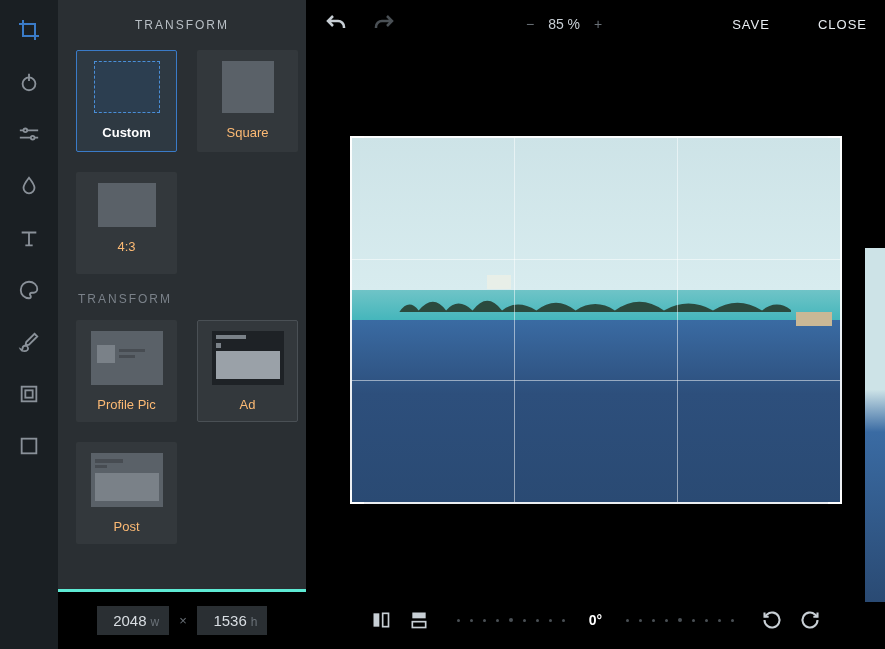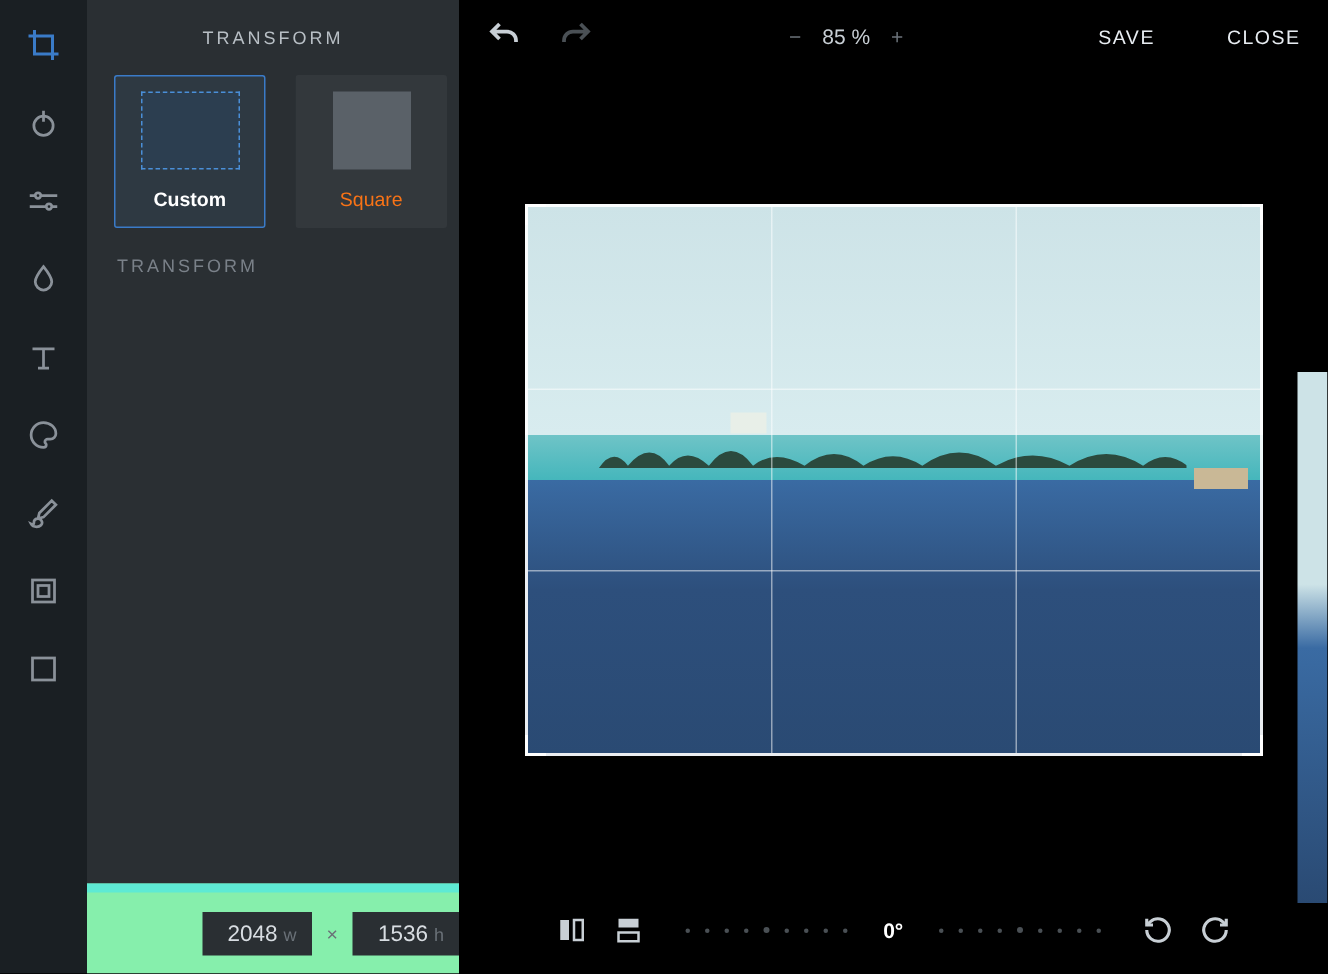--- a/index.html
+++ b/index.html
@@ -16,21 +16,21 @@
   .panel-body { flex: 1; overflow-y: auto; padding: 0 8px 0 18px; position: relative; }
   .panel-body::-webkit-scrollbar { width: 8px; }
   .panel-body::-webkit-scrollbar-track { background: transparent; }
   .panel-body::-webkit-scrollbar-thumb { background: #4a5055; border-radius: 4px; }
   
   .preset-grid { display: grid; grid-template-columns: 1fr 1fr; gap: 20px; margin-bottom: 18px; }
   .preset { background: #33383c; border-radius: 2px; height: 102px; display: flex; flex-direction: column; align-items: center; justify-content: flex-start; padding-top: 10px; cursor: pointer; position: relative; border: 1px solid transparent; }
   .preset.selected { border: 1px solid #3a7bc8; background: #2e3942; }
   .preset-thumb { width: 66px; height: 52px; background: #5a6168; display: flex; align-items: center; justify-content: center; }
   .preset.selected .preset-thumb { background: #2c3e50; border: 1px dashed #4a8fd8; }
-  .preset-label { margin-top: 12px; font-size: 13px; color: #f97316; }
+  .preset-label { margin-top: 12px; font-size: 13px; color: #fdba74; }
   .preset.selected .preset-label { color: #fff; font-weight: 600; }
   .preset.outlined { border: 1px solid #4a5055; }
   
   .section-label { font-size: 12px; letter-spacing: 2px; color: #7a8189; margin: 12px 0 14px 2px; font-weight: 500; }
   
   
   .fb-thumb { width: 72px; height: 54px; background: #5a6168; position: relative; }
   .fb-profile-inner { position:absolute; left:6px; top:14px; width:18px; height:18px; background:#7a8188; }
   .fb-profile-line1 { position:absolute; left:28px; top:18px; width:26px; height:3px; background:#474c52; }
   .fb-profile-line2 { position:absolute; left:28px; top:24px; width:16px; height:3px; background:#474c52; }
@@ -43,21 +43,21 @@
   .fb-post-top { position:absolute; left:4px; top:6px; width:28px; height:4px; background:#474c52; }
   .fb-post-sub { position:absolute; left:4px; top:12px; width:12px; height:3px; background:#474c52; }
   .fb-post-main { position:absolute; left:4px; top:20px; width:64px; height:28px; background:#7a8188; }
   
   .fb-cover-top { position:absolute; left:4px; top:6px; width:64px; height:22px; background:#7a8188; }
   .fb-cover-dot { position:absolute; left:8px; top:30px; width:10px; height:10px; background:#474c52; }
   .fb-cover-l1 { position:absolute; left:22px; top:32px; width:20px; height:3px; background:#474c52; }
   .fb-cover-l2 { position:absolute; left:22px; top:38px; width:28px; height:3px; background:#474c52; }
   
   
-  .dim-footer { height: 60px; display: flex; align-items: center; justify-content: flex-end; gap: 8px; border-top: 6px solid #5eead4; background: #86efac; }
+  .dim-footer { height: 60px; display: flex; align-items: center; justify-content: center; gap: 8px; border-top: 3px solid #5eead4; background: #000000; }
   .dim-group { display:flex; align-items: baseline; gap: 4px; padding: 6px 10px; background: #2a2f33; }
   .dim-val { font-size: 15px; color: #d8dde2; font-weight: 500; border:none; background:transparent; width:40px; text-align:right; outline:none; font-family:inherit; }
   .dim-unit { font-size: 12px; color: #6a7178; }
   .dim-x { color: #6a7178; font-size: 13px; padding: 0 2px; }
   
   
   .main { flex:1; height: 100%; background: #000; display: flex; flex-direction: column; }
   .topbar { height: 48px; display: flex; align-items: center; padding: 0 18px; gap: 24px; }
   .history-btn { color: #c8cfd5; display:flex; align-items:center; cursor:pointer; }
   .history-btn.dim { color: #4a5055; }
@@ -163,25 +163,53 @@
   <div class="panel-body">
     <div class="preset-grid">
       <div class="preset selected">
         <div class="preset-thumb"></div>
         <div class="preset-label">Custom</div>
       </div>
       <div class="preset">
         <div class="preset-thumb" style="width:52px;height:52px;"></div>
         <div class="preset-label">Square</div>
       </div>
+      <div class="preset">
+        <div class="preset-thumb" style="width:58px;height:44px;"></div>
+        <div class="preset-label">4:3</div>
+      </div>
     </div>
 
     <div class="section-label">TRANSFORM</div>
 
     <div class="preset-grid">
+      <div class="preset">
+        <div class="fb-thumb">
+          <div class="fb-profile-inner"></div>
+            <div class="fb-profile-line1"></div>
+            <div class="fb-profile-line2"></div>
+        </div>
+        <div class="preset-label">Profile Pic</div>
+      </div>
+      <div class="preset outlined">
+        <div class="fb-thumb fb-ad-bg">
+          <div class="fb-ad-topbar"></div>
+            <div class="fb-ad-dot"></div>
+            <div class="fb-ad-main"></div>
+        </div>
+        <div class="preset-label">Ad</div>
+      </div>
+      <div class="preset">
+        <div class="fb-thumb">
+          <div class="fb-post-top"></div>
+            <div class="fb-post-sub"></div>
+            <div class="fb-post-main"></div>
+        </div>
+        <div class="preset-label">Post</div>
+      </div>
     </div>
   </div>
   <div class="dim-footer">
     <div class="dim-group">
       <input class="dim-val" value="2048" style="">
       <span class="dim-unit">w</span>
     </div>
     <span class="dim-x">×</span>
     <div class="dim-group">
       <input class="dim-val" value="1536" style="">

